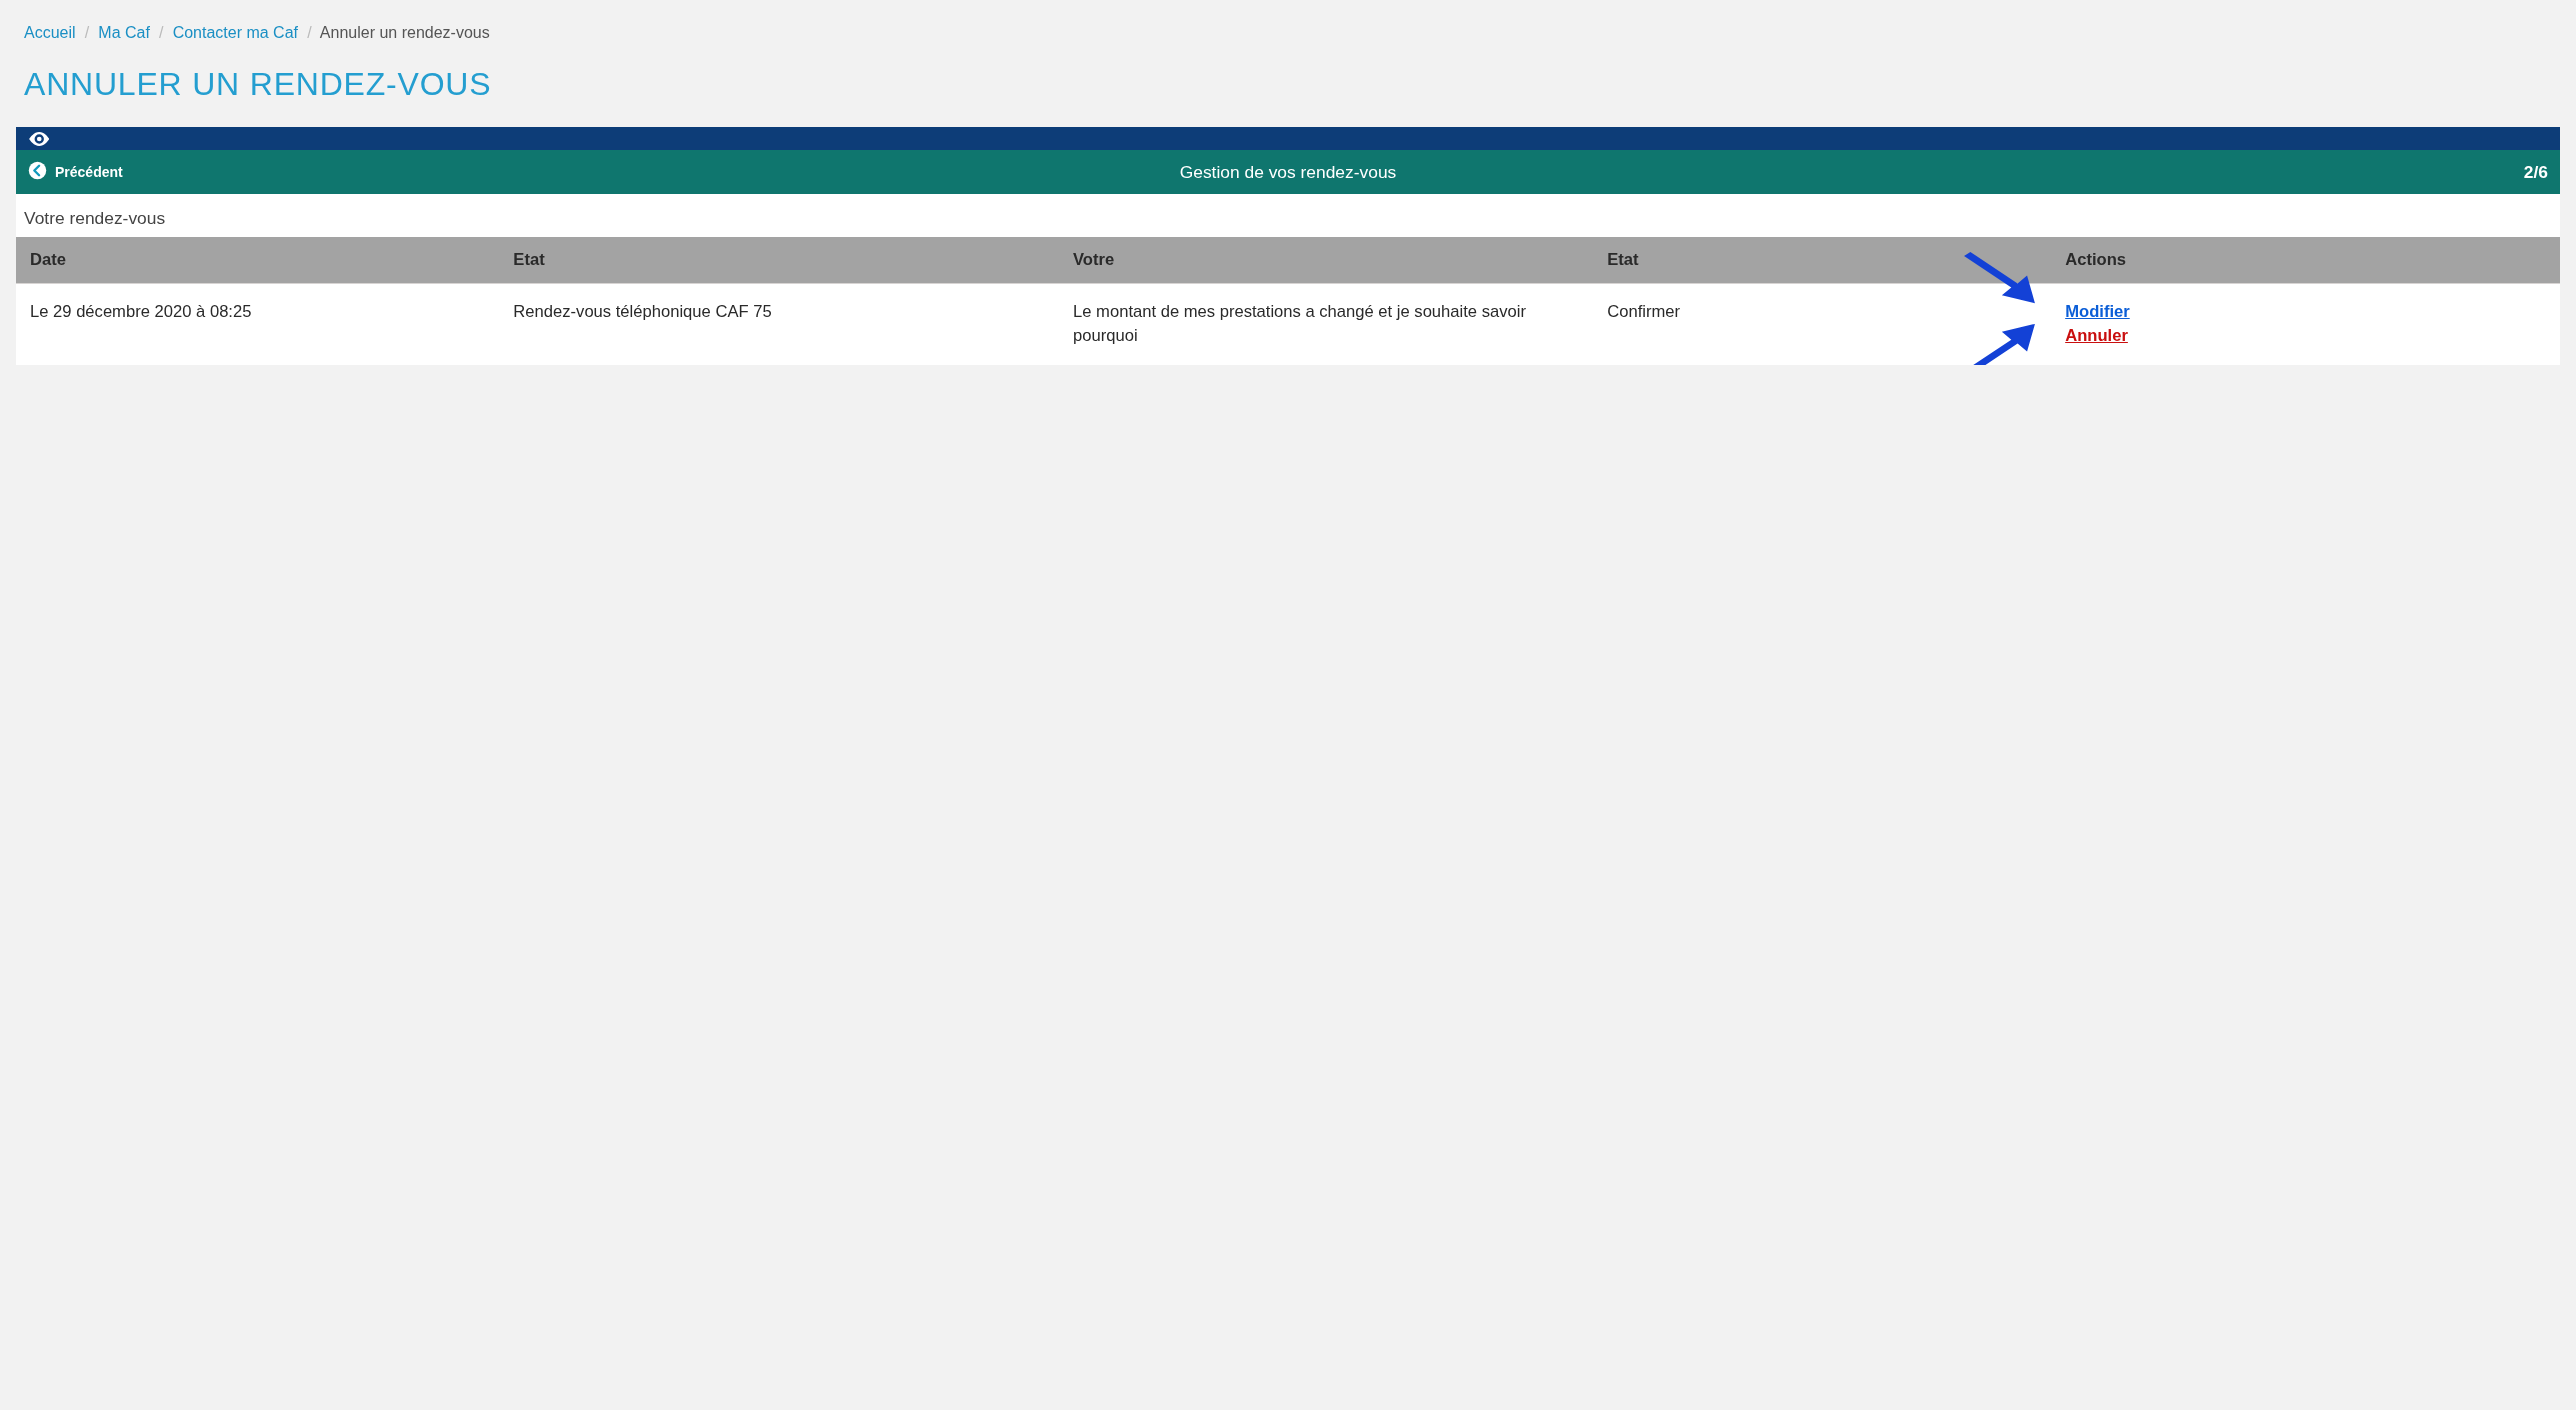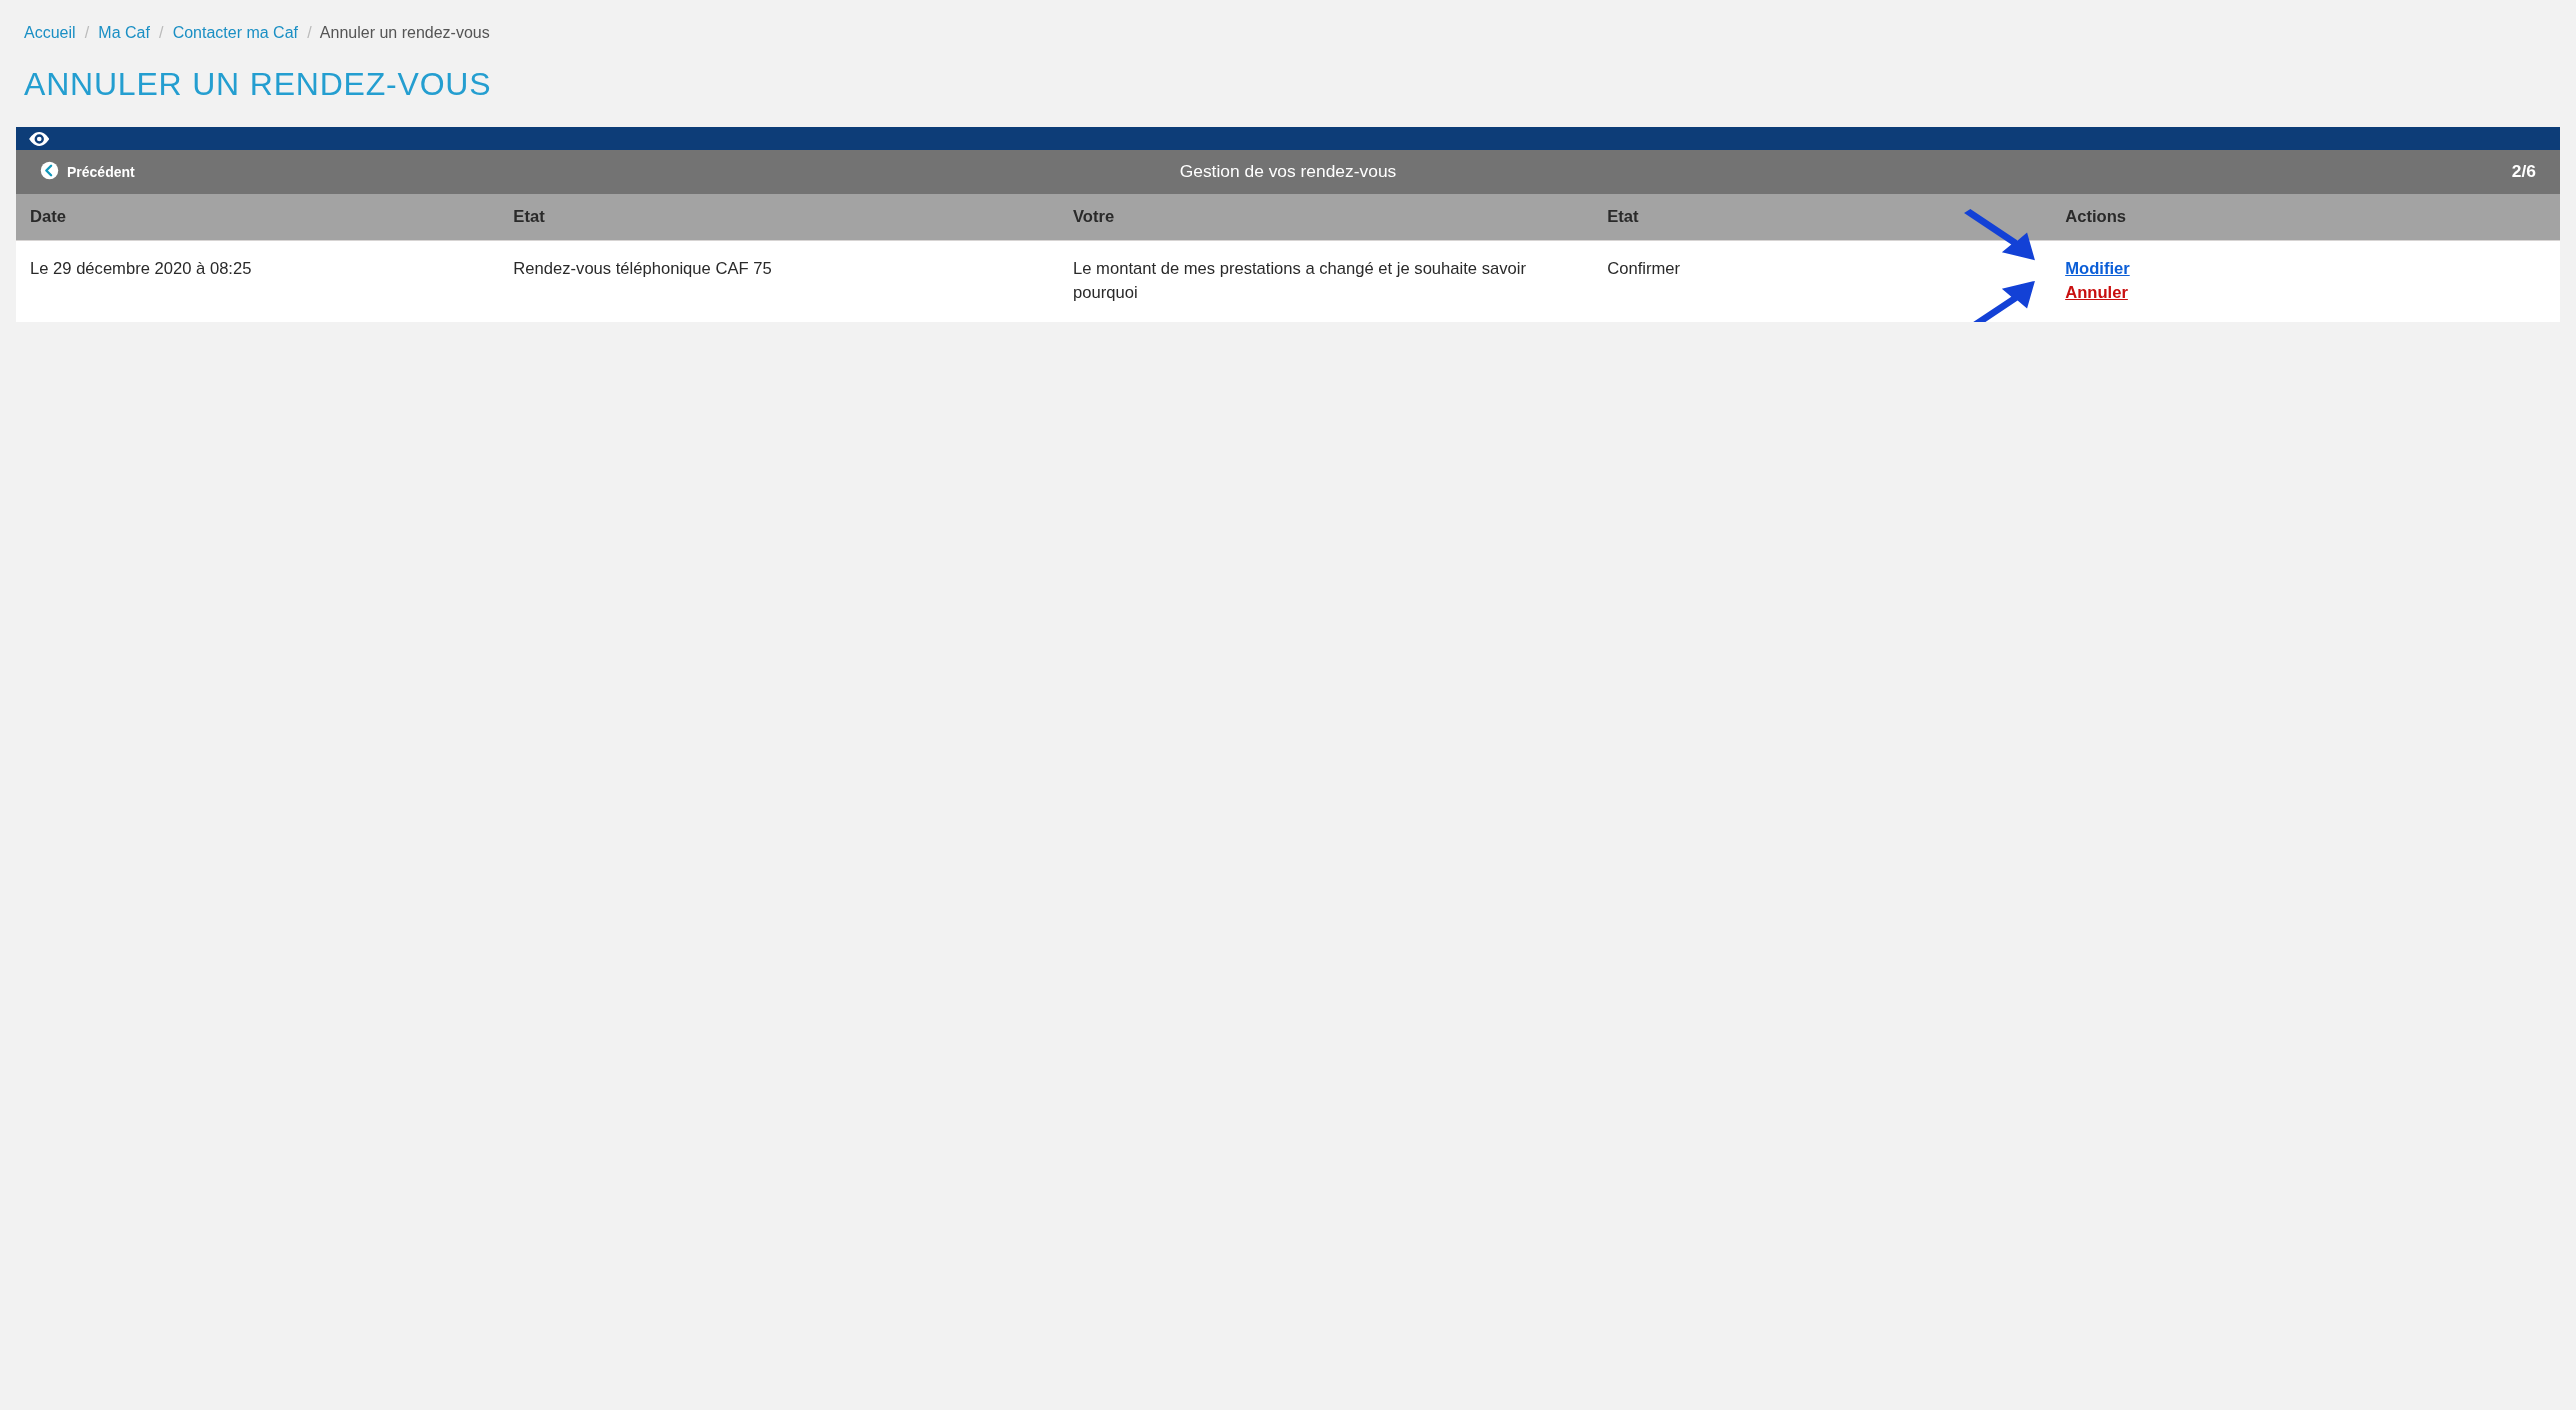--- a/index.html
+++ b/index.html
@@ -37,25 +37,25 @@
     }
     .bar-dark {
       background: #0d3d78;
       color: #fff;
       padding: 4.7px 12.6px;
       display: flex;
       align-items: center;
     }
     .bar-dark svg { display:block; }
     .bar-mid {
-      background: #737373;
+      background: #0f766e;
       color: #fff;
       display: flex;
-      align-items: flex-start;
-      padding: 11px 24px;
+      align-items: flex-end;
+      padding: 11px 12px;
       position: relative;
     }
     .bar-mid .back {
       display: flex;
       align-items: center;
       gap: 8px;
       font-weight: bold;
       font-size: 14px;
       cursor: pointer;
     }
@@ -164,20 +164,21 @@
           <circle cx="12" cy="12" r="11" fill="#fff"></circle>
           <path d="M14 6l-6 6 6 6" stroke="#1299bc" stroke-width="3" fill="none" stroke-linecap="round" stroke-linejoin="round"></path>
         </svg>
       </span>
       <span>Précédent</span>
     </div>
     <div class="center-title">Gestion de vos rendez-vous</div>
     <div class="step">2/6</div>
   </div>
 
+  <div class="section-label">Votre rendez-vous</div>
 
   <table class="appts">
     <colgroup>
       <col class="col-date">
         <col class="col-site">
         <col class="col-motif">
         <col class="col-etat">
         <col class="col-actions">
     </colgroup>
     <thead>

